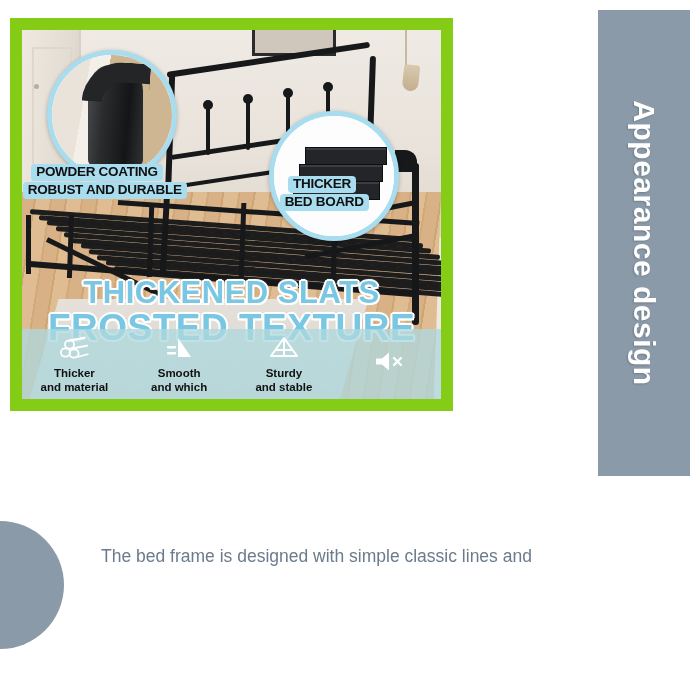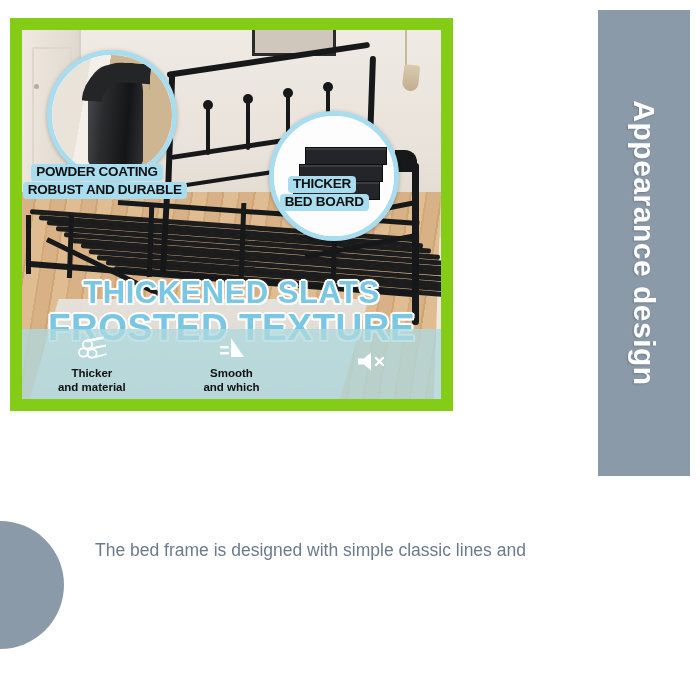--- a/index.html
+++ b/index.html
@@ -133,21 +133,21 @@
   .banner span { position:absolute; left:50%; top:50%; transform:translate(-50%,-50%) rotate(90deg);
     transform-origin:center; white-space:nowrap; color:#fff; font-size:30px;
     font-weight:bold; letter-spacing:.5px;
     text-shadow:1px 1px 2px rgba(0,0,0,.18); }
 
   
   .semi { position:absolute; left:-64px; top:521px; width:128px; height:128px;
     border-radius:50%; background:#8b9aa8; }
   .desc { position:absolute; left:93px; top:532px; width:580px;
     color:#6b7b8c; font-size:17.5px; line-height:1.92; }
-  .desc p { margin:2px; }
+  .desc p { margin:8px; }
 </style>
 </head>
 <body>
 
 <div id="root">
 
   <div class="photo-frame">
     <div class="photo">
 
       <div class="wall"></div>
@@ -245,20 +245,32 @@
               <rect x="3" y="11" width="9" height="2.6" rx="1"></rect>
               <rect x="3" y="17" width="9" height="2.6" rx="1"></rect>
             </svg>
           </div>
           <div class="lbl">
             <span>Smooth</span><br>
             <span>and which</span>
           </div>
         </div>
 
+        <div class="feat">
+          <div class="ic">
+            <svg width="30" height="26" viewBox="0 0 30 26" fill="none" stroke="#fff" stroke-width="2" stroke-linejoin="round">
+              <path d="M15 3 L28 21 L2 21 Z"></path>
+              <path d="M15 3 L15 21 M2 21 L28 21 M6 15 L24 15"></path>
+            </svg>
+          </div>
+          <div class="lbl">
+            <span>Sturdy</span><br>
+            <span>and stable</span>
+          </div>
+        </div>
 
         <div class="feat">
           <div class="ic">
             <svg width="32" height="26" viewBox="0 0 32 26" fill="#fff">
               <path d="M3 9.5 H9 L16 3.5 V21.5 L9 15.5 H3 Z"></path>
               <g stroke="#fff" stroke-width="2.3" stroke-linecap="round">
                 <path d="M21 9 L28 16 M28 9 L21 16"></path>
               </g>
             </svg>
           </div>

